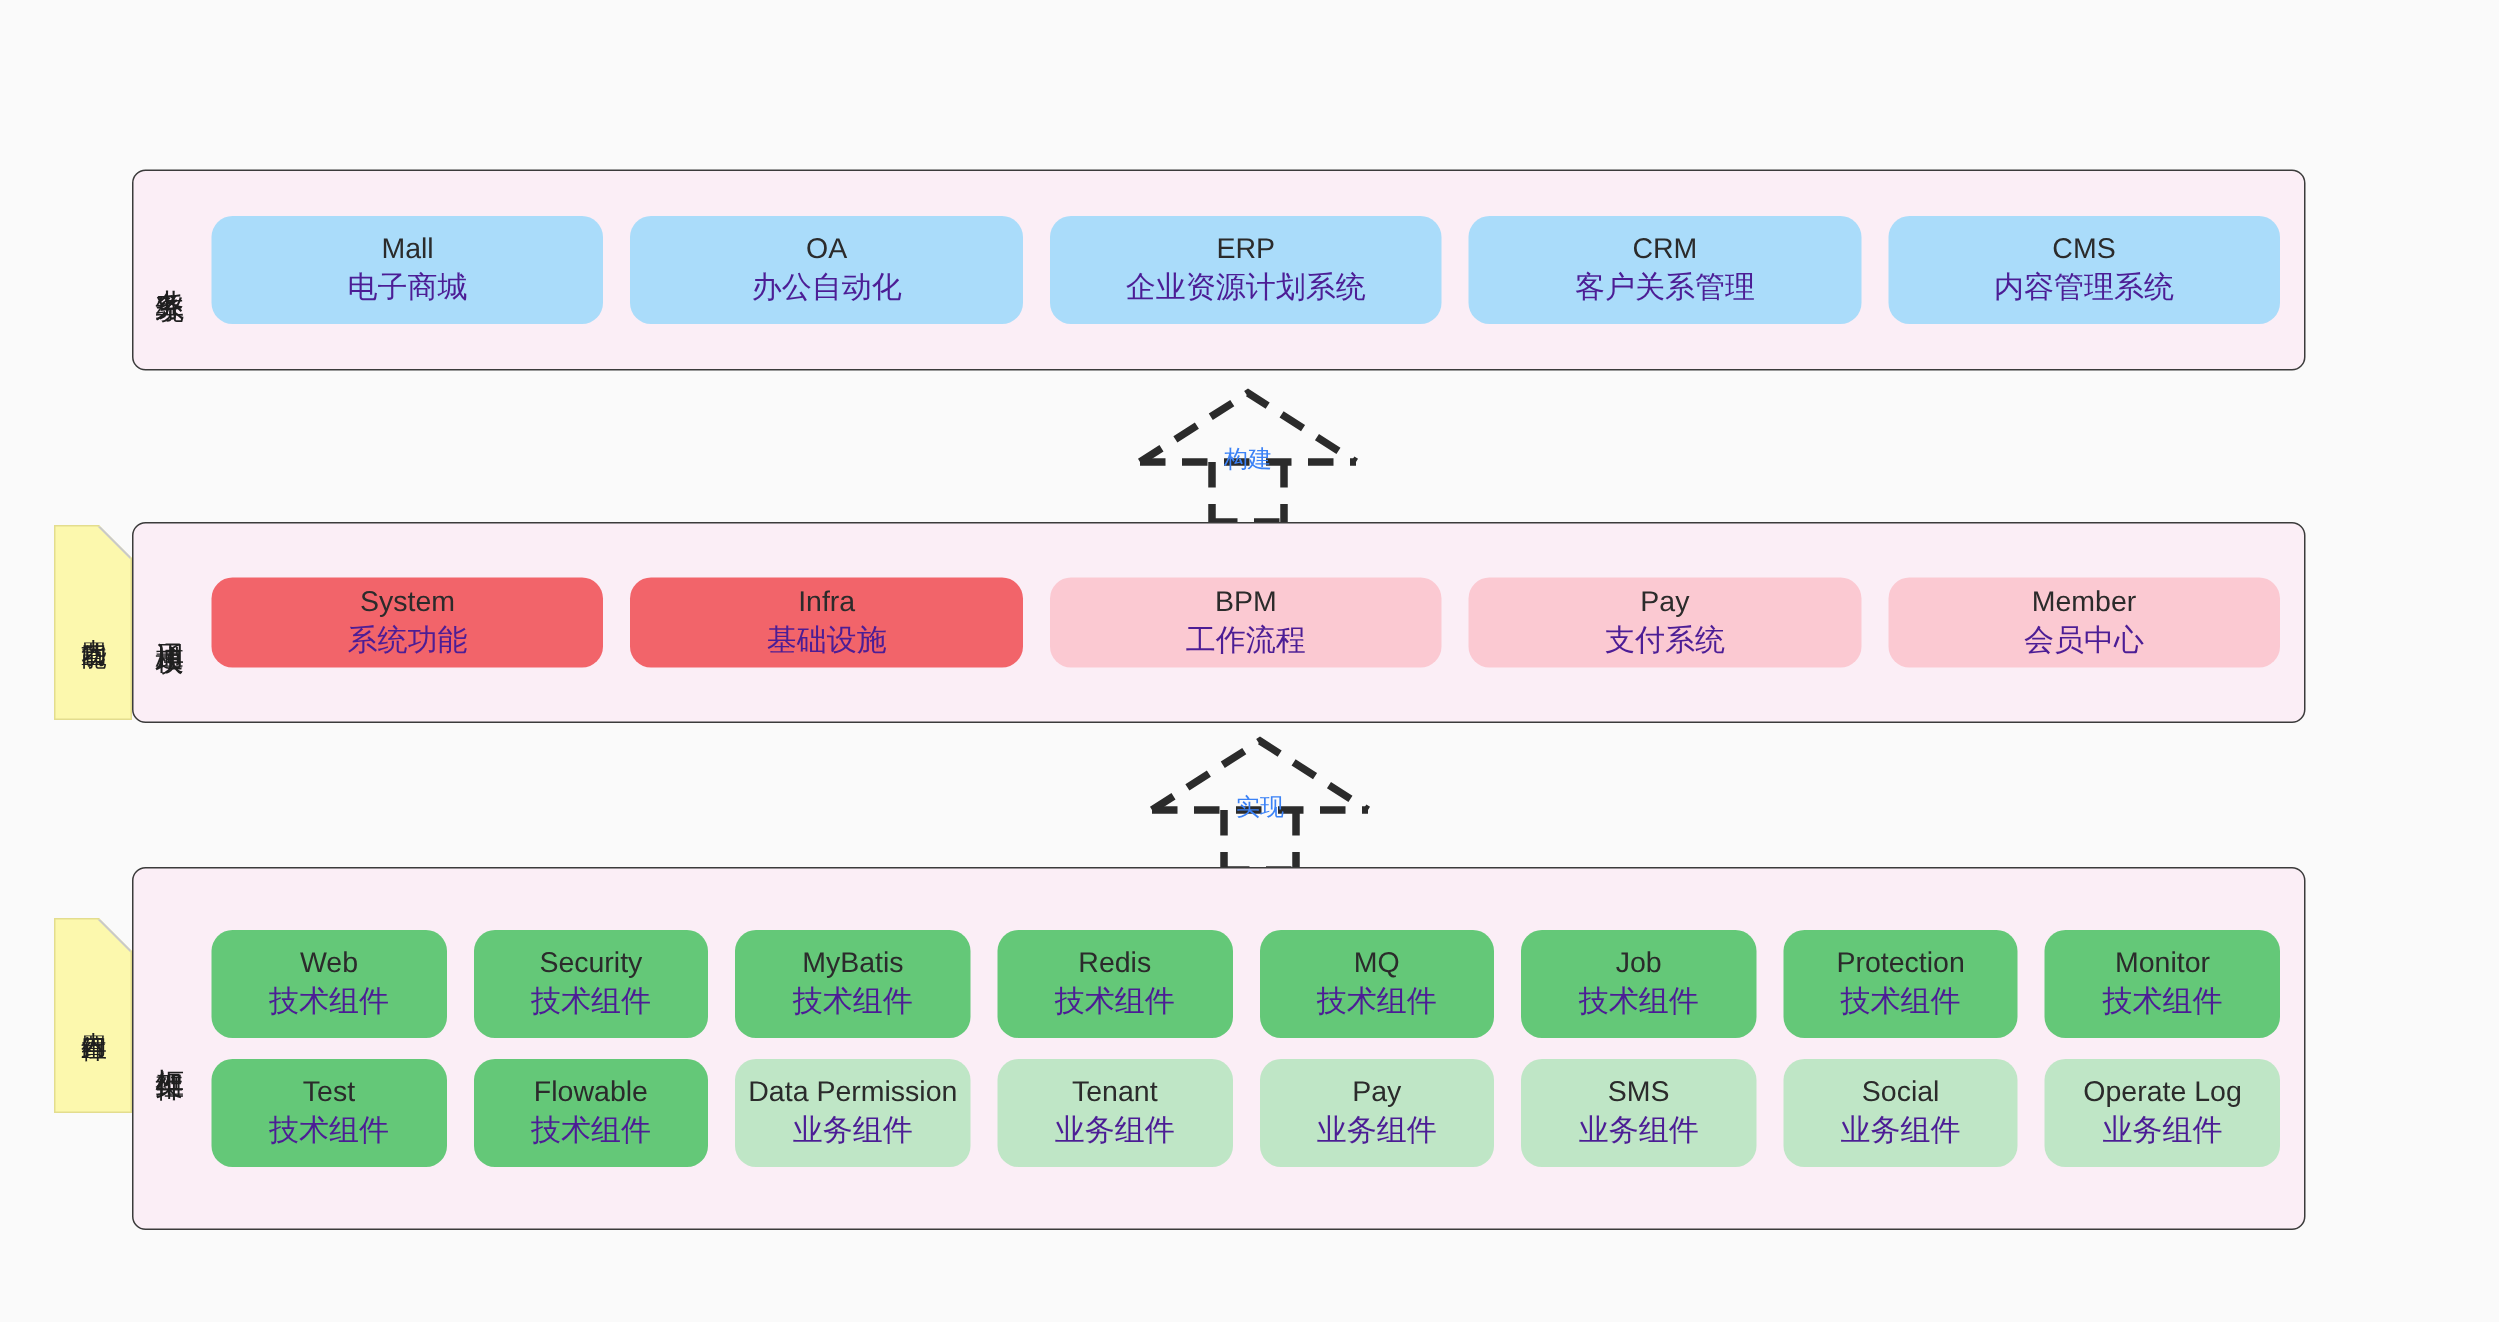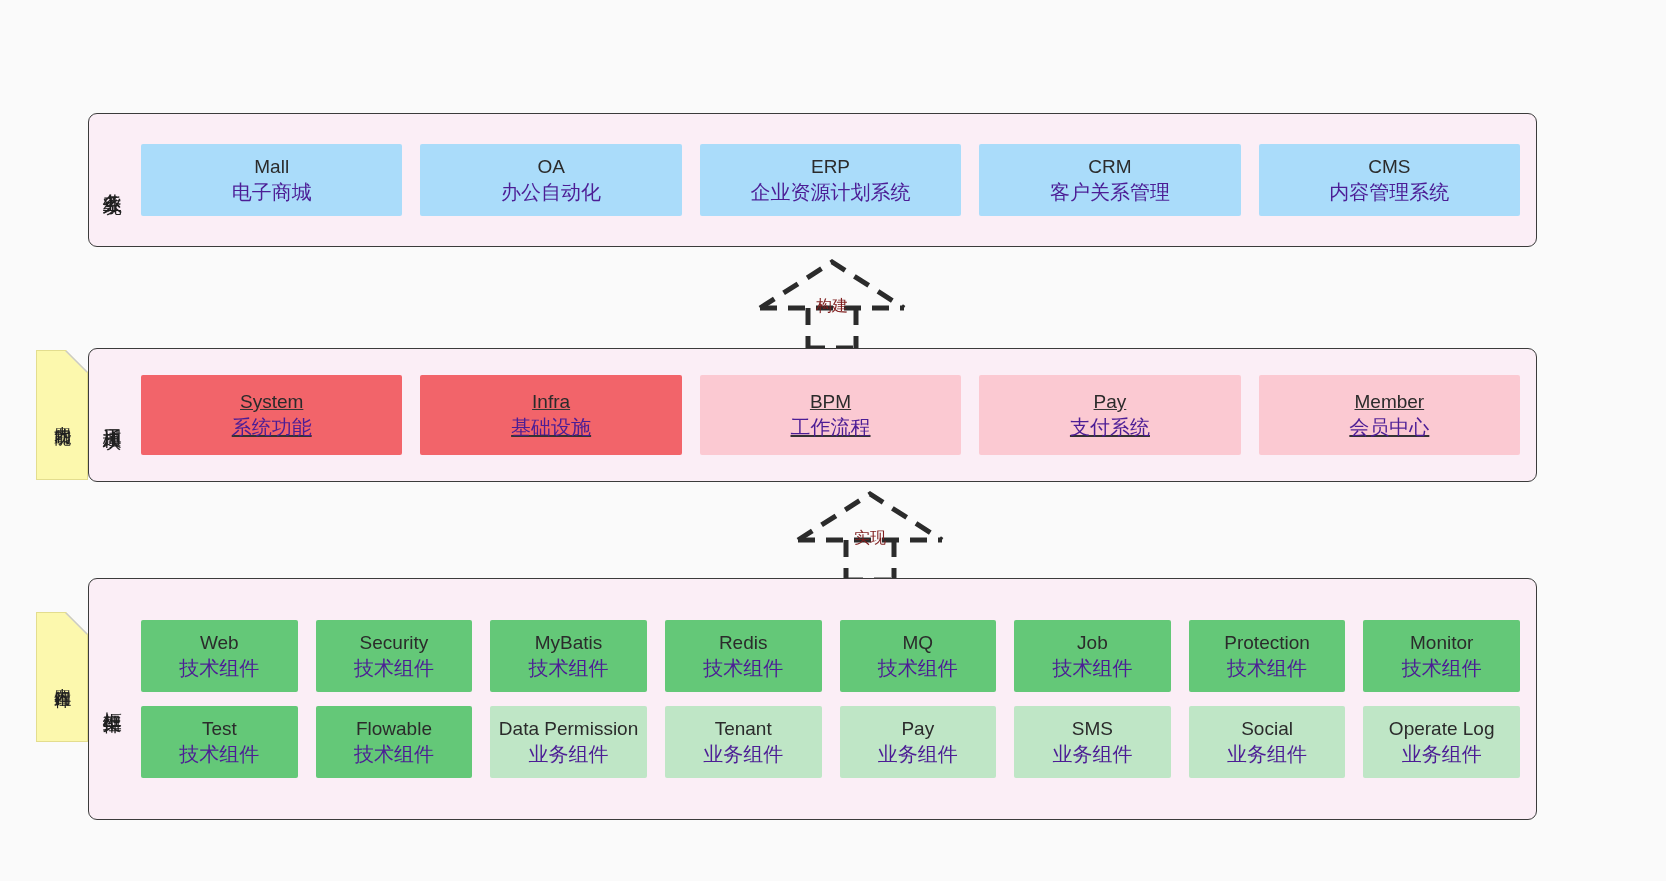--- a/index.html
+++ b/index.html
@@ -46,21 +46,21 @@
     padding:0 16px 0 6px;
   }
   .row{
     display:flex;
     gap:18px;
     align-items:stretch;
   }
   .card{
     flex:1 1 0;
     min-width:0;
-    border-radius:2px;
+    border-radius:14px;
     display:flex;
     flex-direction:column;
     align-items:center;
     justify-content:center;
     text-align:center;
     line-height:1.33;
     box-sizing:border-box;
     padding:4px 0;
   }
   .card .en{font-size:19px;color:#2b2b2b;}
@@ -72,21 +72,21 @@
   .c-pink        {background:#fbc9d2;}
   .c-green       {background:#64c878;}
   .c-green-light {background:#bfe6c6;}
 
   
   #layer-business {left:88px;  top:113px; width:1449px; height:134px;}
   #layer-common   {left:88px;  top:348px; width:1449px; height:134px;}
   #layer-frame    {left:88px;  top:578px; width:1449px; height:242px;}
 
   #layer-business .card{height:72px;}
-  #layer-common   .card{height:80px;text-decoration:underline;}
+  #layer-common   .card{height:60px;}
   #layer-frame    .card{height:72px;}
 
   
   .note{
     position:absolute;
     width:52px;
     background:#fcf8ad;
     border:1px solid #e3dd8e;
     box-sizing:border-box;
     display:flex;
@@ -109,29 +109,29 @@
   }
   #note-common{left:36px;top:350px;height:130px;}
   #note-frame {left:36px;top:612px;height:130px;}
 
   
   .gen{position:absolute;}
   .gen svg{display:block;overflow:visible;}
   .gen .lbl{
     position:absolute;
     font-size:16px;
-    color:#7f1d1d;
+    color:#3b82f6;
     background:transparent;
     white-space:nowrap;
     left:50%;
     transform:translateX(-50%);
     top:38px;
   }
   #gen-build  {left:752px;top:258px;width:160px;height:92px;}
-  #gen-impl   {left:790px;top:490px;width:160px;height:92px;}
+  #gen-impl   {left:760px;top:490px;width:160px;height:92px;}
 </style>
 </head>
 <body>
 
 <div class="canvas">
 
   <div class="layer" id="layer-business">
     <div class="layer-title">业务系统</div>
     <div class="layer-body">
       <div class="row">

